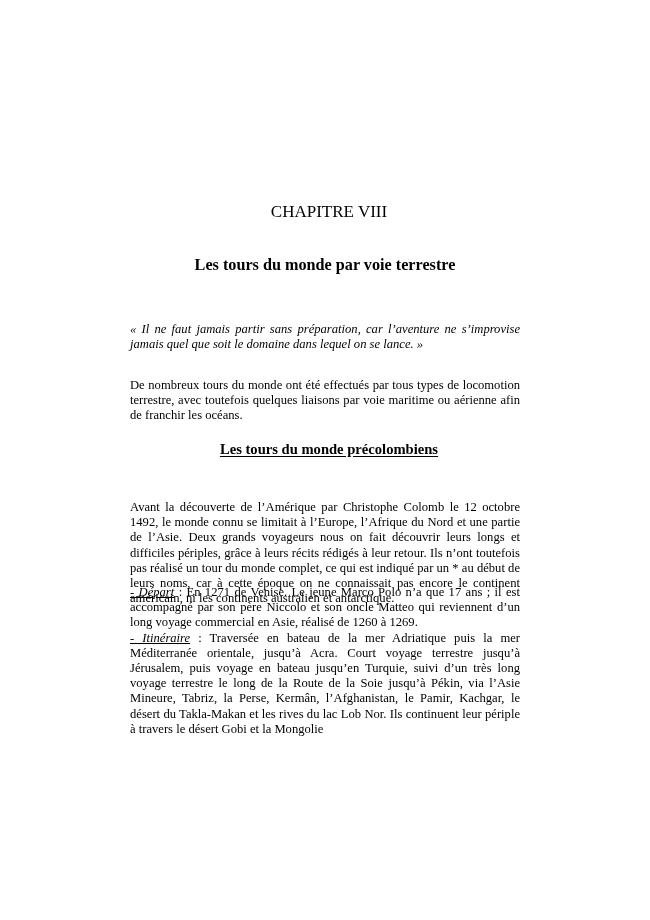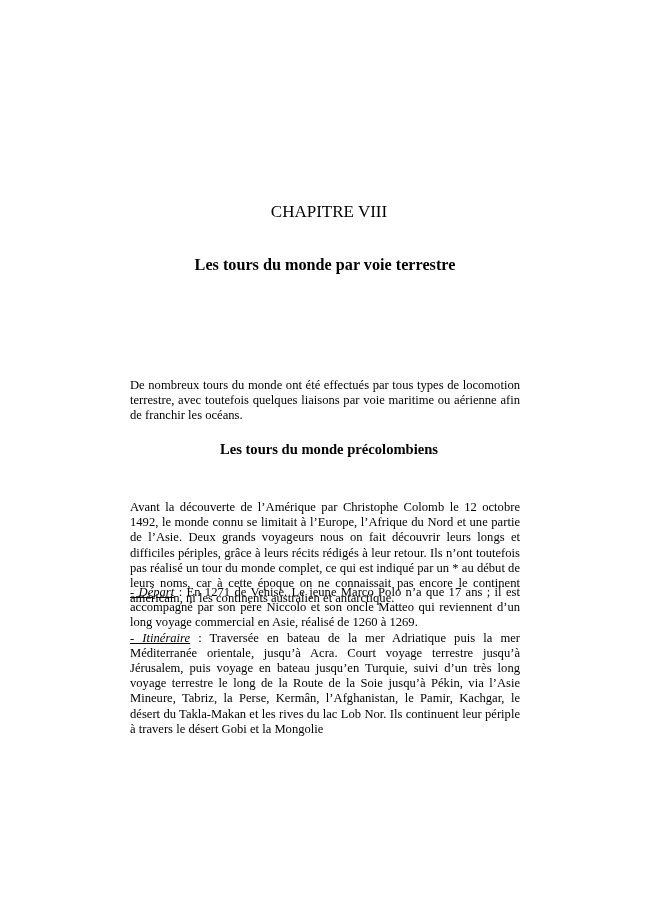--- a/index.html
+++ b/index.html
@@ -68,20 +68,21 @@
       left: 0;
       width: 390px;
       text-align: center;
       font-size: 14.6px;
       font-weight: bold;
       line-height: 18px;
       padding-left: 8px;
       box-sizing: border-box;
     }
     .section-title span {
+      text-decoration: underline;
       text-underline-offset: 2px;
     }
     .para1 {
       top: 500px;
     }
     .traveler {
       top: 585px;
     }
     .traveler-heading {
       font-weight: bold;
@@ -98,20 +99,21 @@
 </head>
 <body>
 
 <div class="page">
 
   <div class="chapter-label">CHAPITRE VIII</div>
 
   <div class="chapter-title">Les tours du monde par voie terrestre</div>
 
   <div class="block quote">
+    <span class="quote-text">« Il ne faut jamais partir sans préparation, car l’aventure ne s’improvise jamais quel que soit le domaine dans lequel on se lance. »</span>
   </div>
 
   <div class="block intro">De nombreux tours du monde ont été effectués par tous types de locomotion terrestre, avec toutefois quelques liaisons par voie maritime ou aérienne afin de franchir les océans.</div>
 
   <div class="section-title">
     <span>Les tours du monde précolombiens</span>
   </div>
 
   <div class="block para1">Avant la découverte de l’Amérique par Christophe Colomb le 12 octobre 1492, le monde connu se limitait à l’Europe, l’Afrique du Nord et une partie de l’Asie. Deux grands voyageurs nous on fait découvrir leurs longs et difficiles périples, grâce à leurs récits rédigés à leur retour. Ils n’ont toutefois pas réalisé un tour du monde complet, ce qui est indiqué par un * au début de leurs noms, car à cette époque on ne connaissait pas encore le continent américain, ni les continents australien et antarctique.</div>
 

